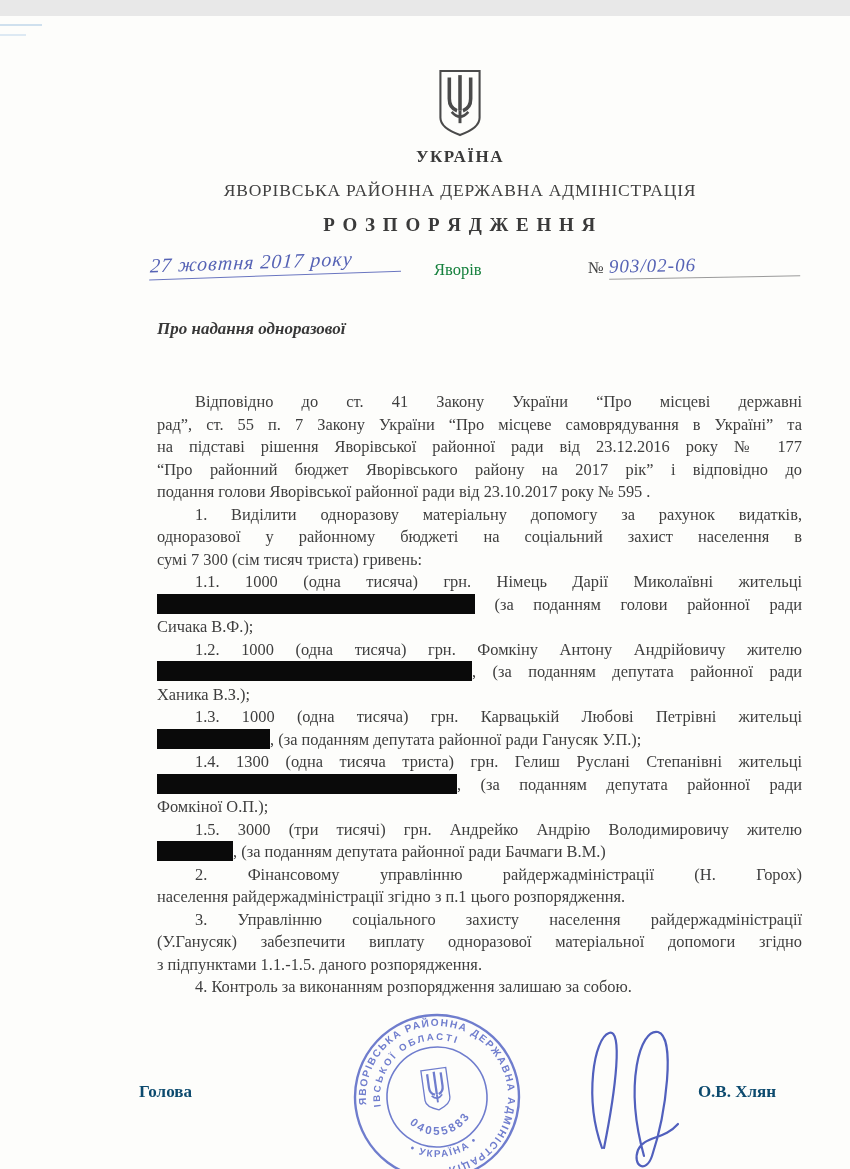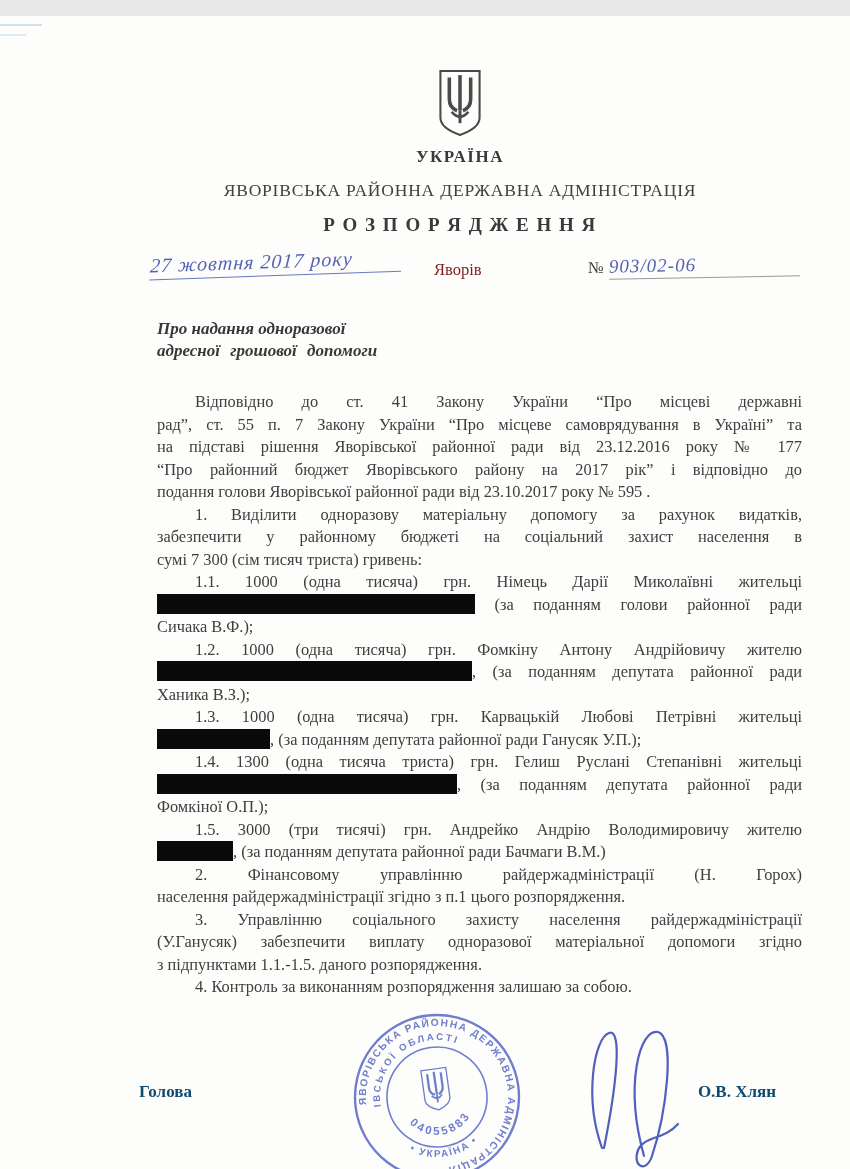--- a/index.html
+++ b/index.html
@@ -16,21 +16,21 @@
   .coat{display:block;margin:0 auto;width:48px;height:70px;color:#4a4a4a;}
   .country{margin-top:9px;font-size:17px;font-weight:bold;letter-spacing:1.5px;color:#3a3a3a;}
   .institution{margin-top:13px;font-size:17.5px;letter-spacing:.8px;color:#404040;}
   .doctype{margin-top:13px;font-size:19px;font-weight:bold;letter-spacing:1.5px;color:#3a3a3a;}
 
   .ref-row{position:absolute;left:150px;top:236px;width:652px;height:34px;}
   .hw{font-style:italic;color:#5663b5;}
   .ref-date{position:absolute;left:0;top:-2px;width:252px;font-size:20px;
     border-bottom:1.5px solid #6a76c0;padding-bottom:2px;
     transform:rotate(-2deg) skewX(-6deg);letter-spacing:1px;white-space:nowrap;}
-  .ref-place{position:absolute;left:284px;top:8px;font-size:16.5px;color:#7f1d1d;}
+  .ref-place{position:absolute;left:284px;top:8px;font-size:16.5px;color:#15803d;}
   .ref-num{position:absolute;left:438px;top:2px;width:212px;display:flex;align-items:flex-end;}
   .num-label{font-size:16.5px;color:#404040;margin-right:5px;}
   .num-value{flex:1;border-bottom:1.5px solid #9a9a9a;font-size:19px;padding-bottom:1px;
     transform:rotate(-1deg);letter-spacing:1px;}
 
   .title{position:absolute;left:157px;top:302px;font-weight:bold;font-style:italic;
     font-size:17px;line-height:22px;color:#383838;}
   .title .t2{word-spacing:6px;}
 
   #doc-body{position:absolute;left:157px;top:375px;width:645px;
@@ -79,31 +79,30 @@
     <div class="ref-date hw">27 жовтня 2017 року</div>
     <div class="ref-place">Яворів</div>
     <div class="ref-num">
       <span class="num-label">№</span>
       <span class="num-value hw">903/02-06</span>
     </div>
   </div>
 
   <div class="title">
     <div class="t1">Про надання одноразової</div>
-    <div class="t2">адресної грошової допомоги</div>
   </div>
 
   <div id="doc-body">
       <div class="line ind"><span>Відповідно до ст. 41 Закону України “Про місцеві державні</span></div>
       <div class="line"><span>рад”, ст. 55 п. 7 Закону України “Про місцеве самоврядування в Україні” та</span></div>
       <div class="line"><span>на підставі рішення Яворівської районної ради від 23.12.2016 року № 177</span></div>
       <div class="line"><span>“Про районний бюджет Яворівського району на 2017 рік” і відповідно до</span></div>
       <div class="line last"><span>подання голови Яворівської районної ради від 23.10.2017 року № 595 .</span></div>
       <div class="line ind"><span>1. Виділити одноразову матеріальну допомогу за рахунок видатків,</span></div>
-      <div class="line"><span>забезпечити у районному бюджеті на соціальний захист населення в</span></div>
+      <div class="line"><span>одноразової у районному бюджеті на соціальний захист населення в</span></div>
       <div class="line last"><span>сумі 7 300 (сім тисяч триста)  гривень:</span></div>
       <div class="line ind"><span>1.1. 1000 (одна тисяча) грн. Німець Дарії Миколаївні жительці</span></div>
       <div class="line"><span class="redact" style="width: 318px;"></span><span> (за поданням голови районної ради</span></div>
       <div class="line last"><span>Сичака В.Ф.);</span></div>
       <div class="line ind"><span>1.2. 1000 (одна тисяча) грн. Фомкіну Антону Андрійовичу жителю</span></div>
       <div class="line"><span class="redact" style="width: 315px;"></span><span>, (за поданням депутата районної ради</span></div>
       <div class="line last"><span>Ханика В.З.);</span></div>
       <div class="line ind"><span>1.3. 1000 (одна тисяча) грн. Карвацькій Любові Петрівні жительці</span></div>
       <div class="line last"><span class="redact" style="width: 113px;"></span><span>, (за поданням депутата районної ради  Ганусяк У.П.);</span></div>
       <div class="line ind"><span>1.4. 1300 (одна тисяча триста) грн. Гелиш Руслані Степанівні жительці</span></div>

